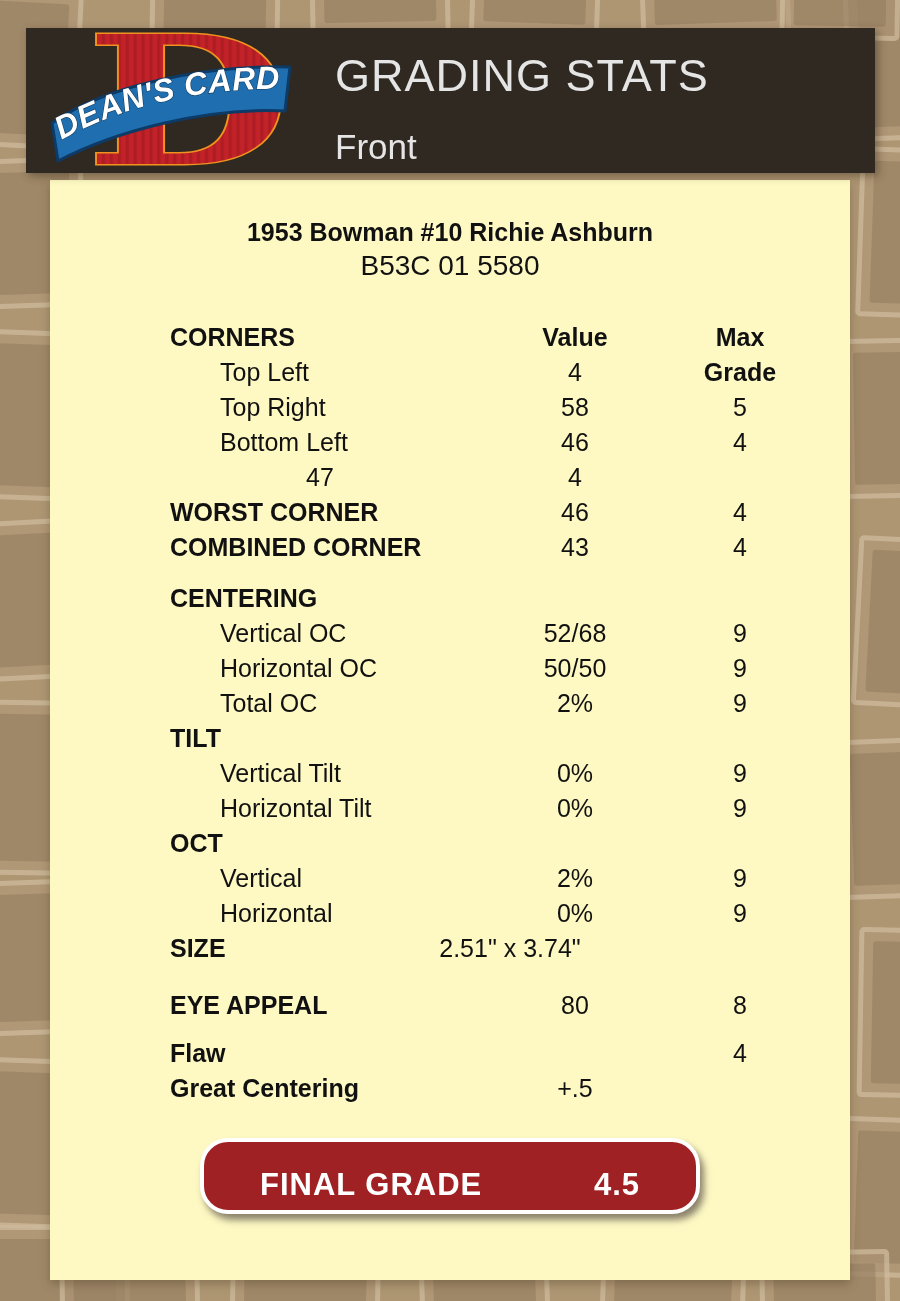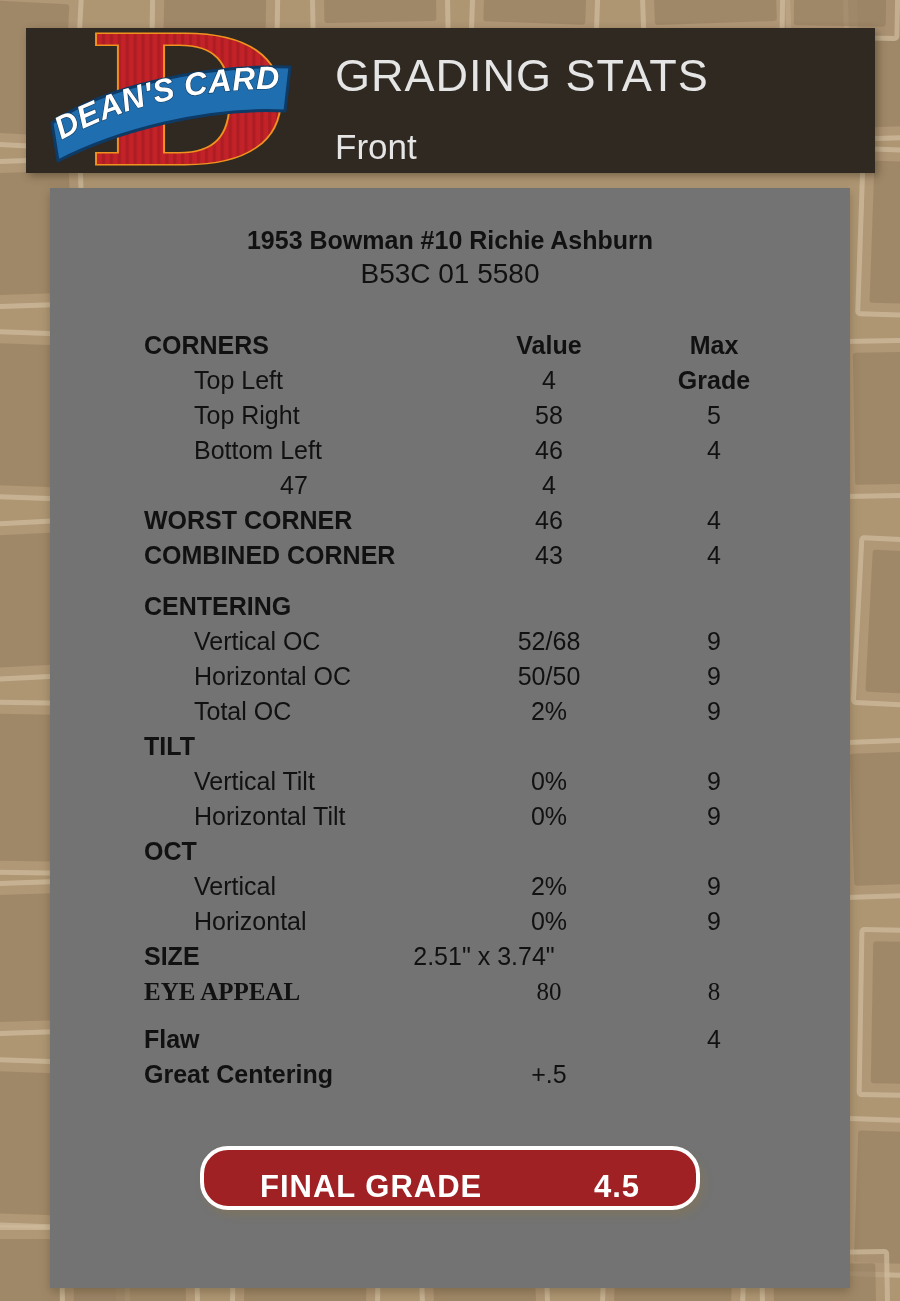--- a/index.html
+++ b/index.html
@@ -21,22 +21,22 @@
     border-radius:5px;
   }
   .bg-card .ph{
     position:absolute;left:9px;right:9px;top:9px;bottom:9px;
     background:rgba(139,117,89,0.45);
     border-radius:3px;
   }
 
   
   .panel{
-    position:absolute;left:50px;top:188px;width:800px;height:1100px;
-    background:#737373;
+    position:absolute;left:50px;top:180px;width:800px;height:1100px;
+    background:#fef9c3;
     box-shadow:0 4px 9px rgba(70,55,30,0.35);
   }
 
   
   .header{
     position:absolute;left:26px;top:28px;width:849px;height:145px;
     background:#2f2922;
     box-shadow:3px 3px 8px rgba(50,38,20,0.45);
   }
   .logo{position:absolute;left:20px;top:3px;width:250px;height:142px;}
@@ -55,38 +55,38 @@
   .card-serial{
     position:absolute;left:0;top:69px;width:100%;
     text-align:center;font-size:28px;line-height:34px;
   }
 
   
   .table{position:absolute;left:0;top:140px;width:800px;}
   .row{
     display:grid;
     grid-template-columns:300px 210px 120px;
-    padding-left:94px;
+    padding-left:120px;
     height:35px;line-height:35px;
     font-size:25px;
   }
   .c-label{text-align:left;white-space:nowrap;}
   .c-value{text-align:center;}
   .c-max{text-align:center;}
   .r-colhead .c-label,.r-colhead .c-value,.r-colhead .c-max{font-weight:bold;}
   .r-section .c-label{font-weight:bold;}
   .r-item .c-label{padding-left:50px;}
   .gap16{margin-top:16px;}
-  .gap22{font-family:Liberation Serif, serif;}
+  .gap22{margin-top:22px;}
   .gap13{margin-top:13px;}
   .shift-left{transform:translateX(-65px);}
 
   
   .final-grade{
-    position:absolute;left:150px;top:958px;width:500px;height:64px;
+    position:absolute;left:150px;top:958px;width:500px;height:76px;
     box-sizing:border-box;
     background:#a02124;
     border:4px solid #ffffff;
     border-radius:28px;
     box-shadow:4px 6px 7px rgba(125,116,98,0.9);
     display:flex;align-items:center;justify-content:space-between;
     padding:18px 56px 0 56px;
     color:#fff;font-size:31px;font-weight:bold;letter-spacing:1px;
   }
 </style>

